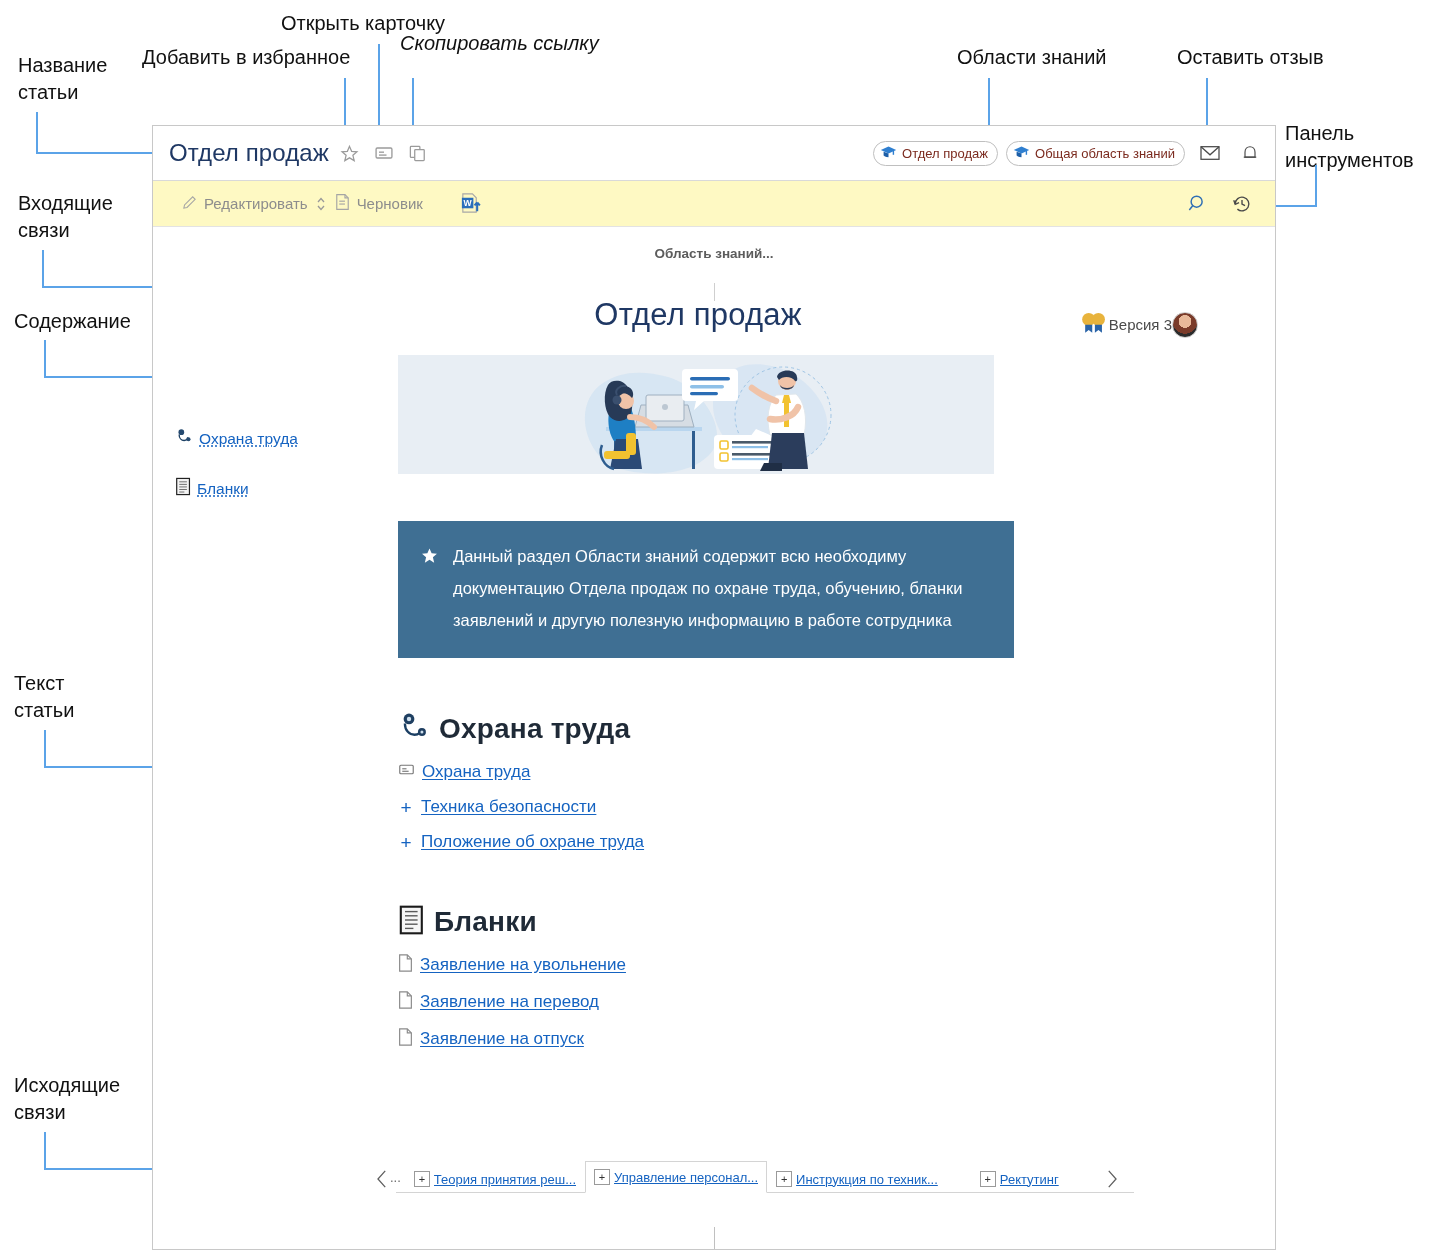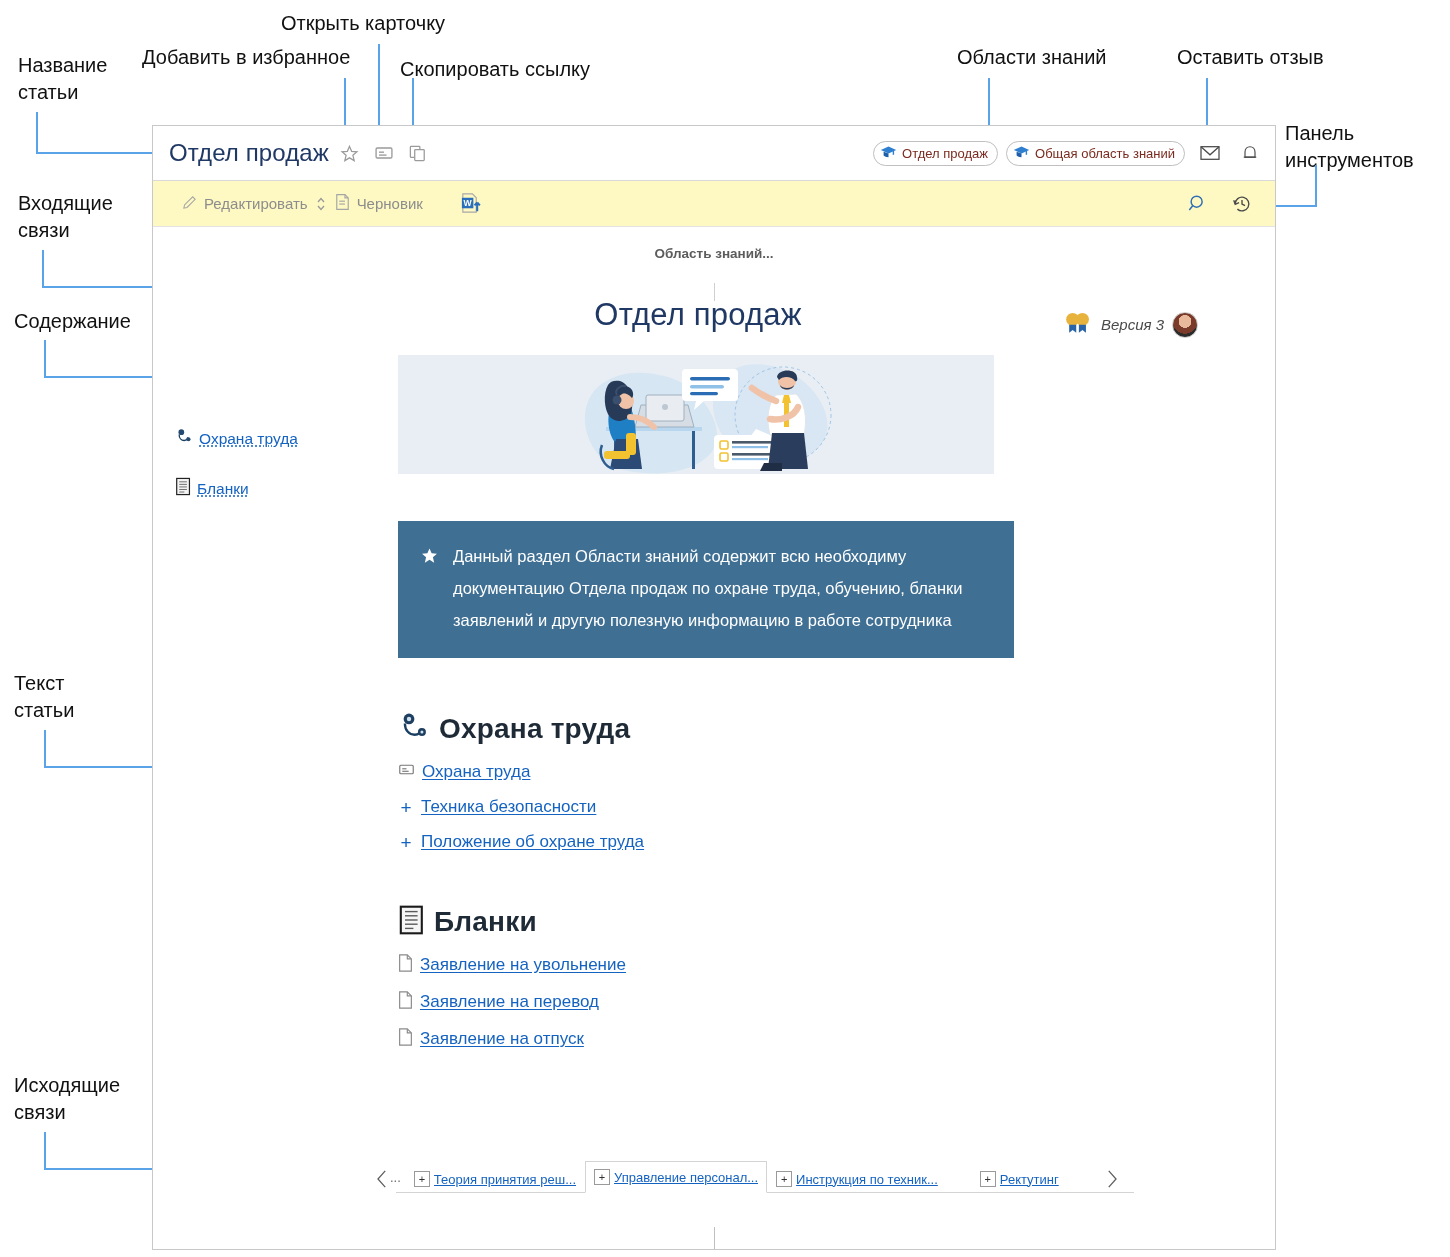--- a/index.html
+++ b/index.html
@@ -103,22 +103,22 @@
 
   
   #article{
     position:absolute;left:245px;top:70px;width:600px;
   }
   #article-h1{
     text-align:center;font-size:31px;color:#1f3864;margin:0 0 22px 0;
     font-weight:normal;letter-spacing:.2px;
   }
   #version-block{
-    position:absolute;right:-200px;top:14px;display:flex;align-items:center;gap:8px;
-    font-size:15px;color:#4a4a4a;font-style:italic;
+    position:absolute;right:-200px;top:14px;display:flex;align-items:center;
+    font-size:15px;color:#4a4a4a;
   }
   .avatar{
     width:26px;height:26px;border-radius:50%;
     background:radial-gradient(circle at 50% 35%, #e8b99a 0 32%, #7a3b2a 33% 62%, #2b2b2b 63% 100%);
     border:1px solid #cfcfcf;box-sizing:border-box;
   }
 
   #banner{
     width:596px;height:119px;background:#e8eef4;position:relative;overflow:hidden;
   }
@@ -192,21 +192,21 @@
 <div class="dot" style="left:158px;top:146px;"></div>
 
 <div class="anno" style="left:142px;top:44px;">Добавить в избранное</div>
 <div class="leader leader-v" style="left:344px;top:78px;height:62px;"></div>
 <div class="dot" style="left:338px;top:134px;"></div>
 
 <div class="anno" style="left:281px;top:10px;">Открыть карточку</div>
 <div class="leader leader-v" style="left:378px;top:44px;height:96px;"></div>
 <div class="dot" style="left:372px;top:134px;"></div>
 
-<div class="anno" style="left:400px;top:56px;">Скопировать ссылку</div>
+<div class="anno" style="left:400px;top:30px;font-style:italic;">Скопировать ссылку</div>
 <div class="leader leader-v" style="left:412px;top:78px;height:62px;"></div>
 <div class="dot" style="left:406px;top:134px;"></div>
 
 <div class="anno" style="left:957px;top:44px;">Области знаний</div>
 <div class="leader leader-v" style="left:988px;top:78px;height:56px;"></div>
 <div class="dot" style="left:982px;top:128px;"></div>
 
 <div class="anno" style="left:1177px;top:44px;">Оставить отзыв</div>
 <div class="leader leader-v" style="left:1206px;top:78px;height:56px;"></div>
 <div class="dot" style="left:1200px;top:128px;"></div>

